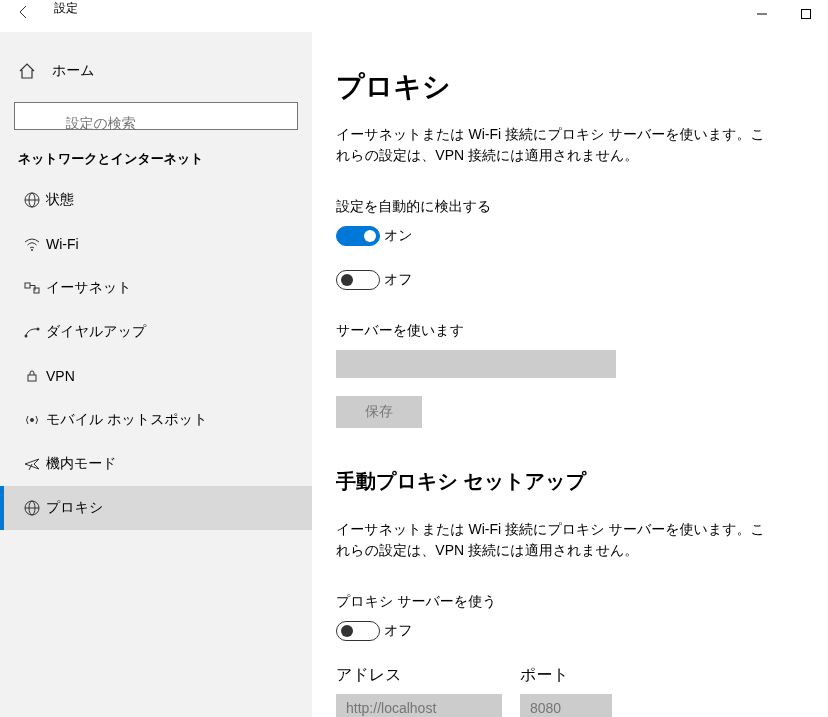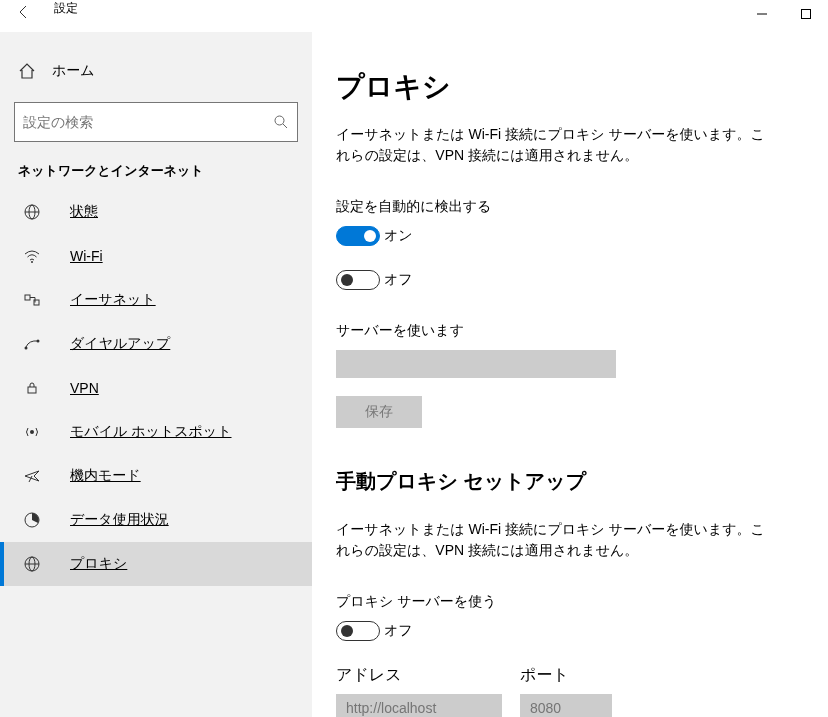--- a/index.html
+++ b/index.html
@@ -7,28 +7,28 @@
     .titlebar { height: 32px; display: flex; align-items: flex-start; padding-left: 12px; }
     .titlebar-back { width: 24px; height: 24px; display: flex; align-items: center; justify-content: center; cursor: pointer; }
     .titlebar-title { font-size: 12px; margin-left: 18px; }
     .win-controls { position: absolute; top: 0; right: 0; height: 28px; display: flex; }
     .win-btn { width: 44px; height: 28px; display: flex; align-items: center; justify-content: center; }
     .body-area { flex: 1; display: flex; overflow: hidden; }
     .sidebar { width: 312px; background: #f2f2f2; padding-top: 20px; overflow-y: auto; }
     .home-btn { display: flex; align-items: center; height: 38px; padding-left: 18px; cursor: pointer; }
     .home-btn svg, .nav-item svg { flex-shrink: 0; }
     .home-label { margin-left: 16px; font-size: 14px; }
-    .search-box { margin: 12px 14px 0 14px; height: 40px; border: 1px solid #767676; background: #fff; display: flex; align-items: center; padding: 12px 8px; }
+    .search-box { margin: 12px 14px 0 14px; height: 28px; border: 1px solid #767676; background: #fff; display: flex; align-items: center; padding: 12px 8px; flex-direction: column; }
     .search-input { flex: 1; border: none; outline: none; font-size: 14px; background: transparent; }
     .search-icon { width: 16px; height: 16px; }
     .category-header { font-size: 13px; font-weight: 600; padding: 20px 18px 10px 18px; }
     .nav-item { display: flex; align-items: center; height: 44px; padding-left: 18px; cursor: pointer; font-size: 14px; border-left: 4px solid transparent; }
     .nav-item.selected { background: #d9d9d9; border-left-color: #0078d7; }
     .nav-item .icon-wrap { width: 20px; height: 20px; display:flex; align-items:center; justify-content:center; }
-    .nav-item .label { margin-left: 28px; text-decoration: underline; }
+    .nav-item .label { margin-left: 4px; }
     .content { flex: 1; padding: 36px 28px 0 24px; overflow-y: auto; position: relative; }
     .content h1 { font-size: 28px; font-weight: 600; margin-bottom: 18px; }
     .desc { font-size: 14px; line-height: 1.5; margin-bottom: 24px; max-width: 440px; }
     .label-sm { font-size: 14px; margin-bottom: 10px; margin-top: 32px; }
     .toggle-row { display: flex; align-items: center; margin-bottom: 24px; }
     .toggle { width: 44px; height: 20px; border-radius: 10px; border: 1px solid #333; position: relative; cursor: pointer; }
     .toggle.on { background: #0078d7; border-color: #0078d7; }
     .toggle .knob { width: 12px; height: 12px; border-radius: 50%; background: #333; position: absolute; top: 3px; left: 4px; }
     .toggle.on .knob { background: #fff; left: 27px; }
     .toggle-label { margin-left: 4px; font-size: 14px; }
@@ -140,29 +140,20 @@
       <span class="label">モバイル ホットスポット</span>
     </div>
     <div class="nav-item">
       <span class="icon-wrap">
           <svg width="18" height="18" viewBox="0 0 18 18">
             <path d="M2 9 L16 4 L11 9 L16 14 L2 9 Z M9 9 L6 15" stroke="#333" fill="none"></path>
           </svg>
         </span>
       <span class="label">機内モード</span>
     </div>
-    <div class="nav-item">
-      <span class="icon-wrap">
-          <svg width="18" height="18" viewBox="0 0 18 18">
-            <circle cx="9" cy="9" r="7" stroke="#333" fill="none"></circle>
-            <path d="M9 2 A7 7 0 0 1 15 12 L9 9 Z" fill="#333"></path>
-          </svg>
-        </span>
-      <span class="label">データ使用状況</span>
-    </div>
     <div class="nav-item selected">
       <span class="icon-wrap">
           <svg width="18" height="18" viewBox="0 0 18 18">
             <circle cx="9" cy="9" r="7" stroke="#333" fill="none"></circle>
             <ellipse cx="9" cy="9" rx="3" ry="7" stroke="#333" fill="none"></ellipse>
             <line x1="2" y1="9" x2="16" y2="9" stroke="#333"></line>
           </svg>
         </span>
       <span class="label">プロキシ</span>
     </div>

